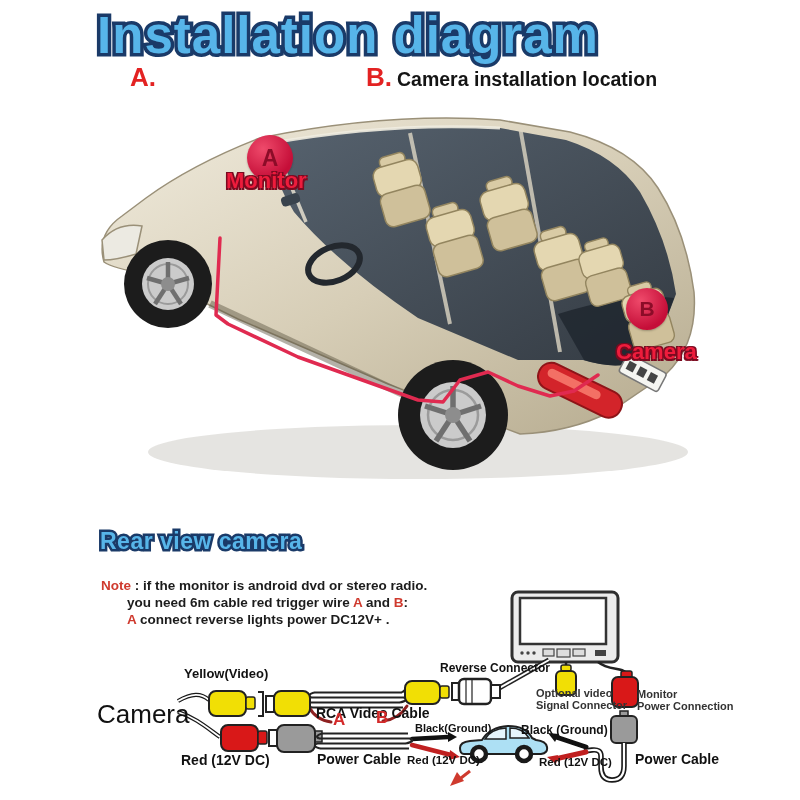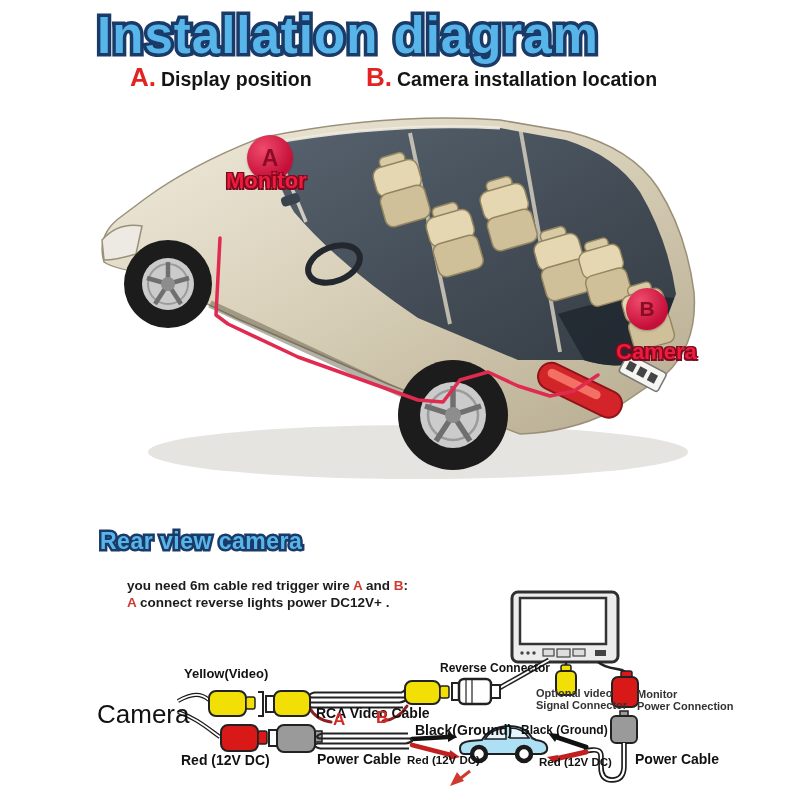--- a/index.html
+++ b/index.html
@@ -45,21 +45,20 @@
 
   <div class="ol title">
     <span class="ol-inner">
       <span class="ol-s">Installation diagram</span>
       <span class="ol-f">Installation diagram</span>
     </span>
   </div>
 
   <div class="sub" style="left:130px;">
     <span class="letter">A.</span>
-    <span class="txt">Display position</span>
   </div>
   <div class="sub" style="left:366px;">
     <span class="letter">B.</span>
     <span class="txt">Camera installation location</span>
   </div>
 
   <svg class="abs" style="left:88px; top:112px;" width="660" height="400" viewBox="0 0 660 400">
     <defs>
       <linearGradient id="carbody" x1="0" y1="0" x2="1" y2="1">
         <stop offset="0" stop-color="#f0ebdd"></stop>
@@ -179,20 +178,21 @@
   <div class="car-tag" style="left:616px; top:339px;">Camera</div>
 
   <div class="ol section-h">
     <span class="ol-inner">
       <span class="ol-s">Rear view camera</span>
       <span class="ol-f">Rear view camera</span>
     </span>
   </div>
 
   <div class="note">
+    <div><span class="r">Note</span><span> : if the monitor is android dvd or stereo radio.</span></div>
     <div class="ind"><span>you need 6m cable red trigger wire </span><span class="r">A</span><span> and </span><span class="r">B</span><span>:</span></div>
     <div class="ind"><span class="r">A</span><span> connect reverse lights power DC12V+ .</span></div>
   </div>
 
   <svg class="abs" style="left:0; top:580px;" width="800" height="220" viewBox="0 0 800 220">
 
     <g>
       <rect x="512" y="12" width="106" height="70" rx="6" fill="#ececec" stroke="#2f2f2f" stroke-width="3"></rect>
       <rect x="520" y="18" width="86" height="46" fill="#ffffff" stroke="#333" stroke-width="2.5"></rect>
       <g>
@@ -314,19 +314,19 @@
   <div class="wl" style="left:316px; top:665px; font-size:14px;margin-top:40px;">RCA Video Cable</div>
   <div class="wl" style="left:440px; top:661px; font-size:12px;">Reverse Connector</div>
   <div class="wl" style="left:181px; top:752px; font-size:14px;">Red (12V DC)</div>
   <div class="wl" style="left:317px; top:751px; font-size:14px;">Power Cable</div>
   <div class="trig" style="left:333px; top:710px;">A</div>
   <div class="trig" style="left:376px; top:708px;">B</div>
   <div class="wl wl-sm" style="left:536px; top:687px;">Optional video</div>
   <div class="wl wl-sm" style="left:536px; top:699px;">Signal Connector</div>
   <div class="wl wl-sm" style="left:637px; top:688px;">Monitor</div>
   <div class="wl wl-sm" style="left:637px; top:700px;">Power Connection</div>
-  <div class="wl" style="left:415px; top:722px; font-size:14px;">Black(Ground)</div>
+  <div class="wl" style="left:415px; top:722px; font-size:11px;">Black(Ground)</div>
   <div class="wl" style="left:407px; top:754px; font-size:11.5px;">Red (12V DC)</div>
   <div class="wl" style="left:521px; top:723px; font-size:12px;">Black (Ground)</div>
   <div class="wl" style="left:539px; top:756px; font-size:11.5px;">Red (12V DC)</div>
   <div class="wl" style="left:635px; top:751px; font-size:14px;">Power Cable</div>
 
 </div>
 
 </body></html>

